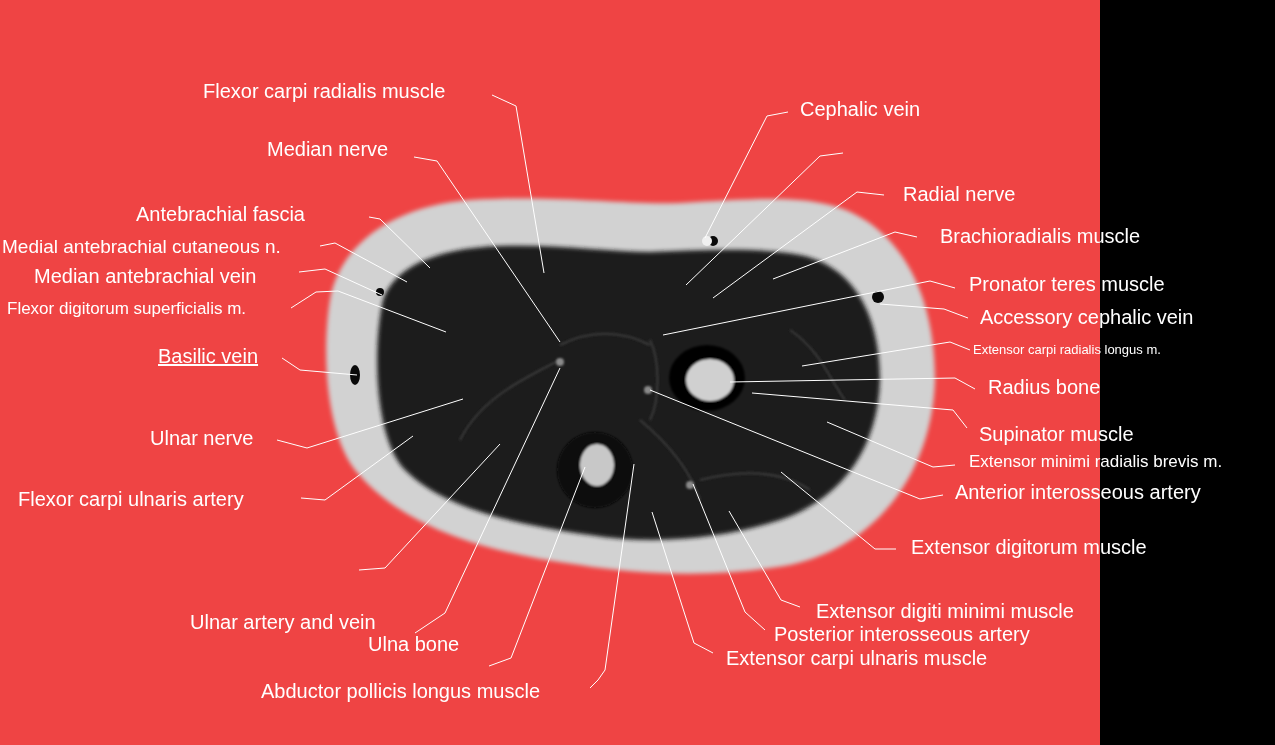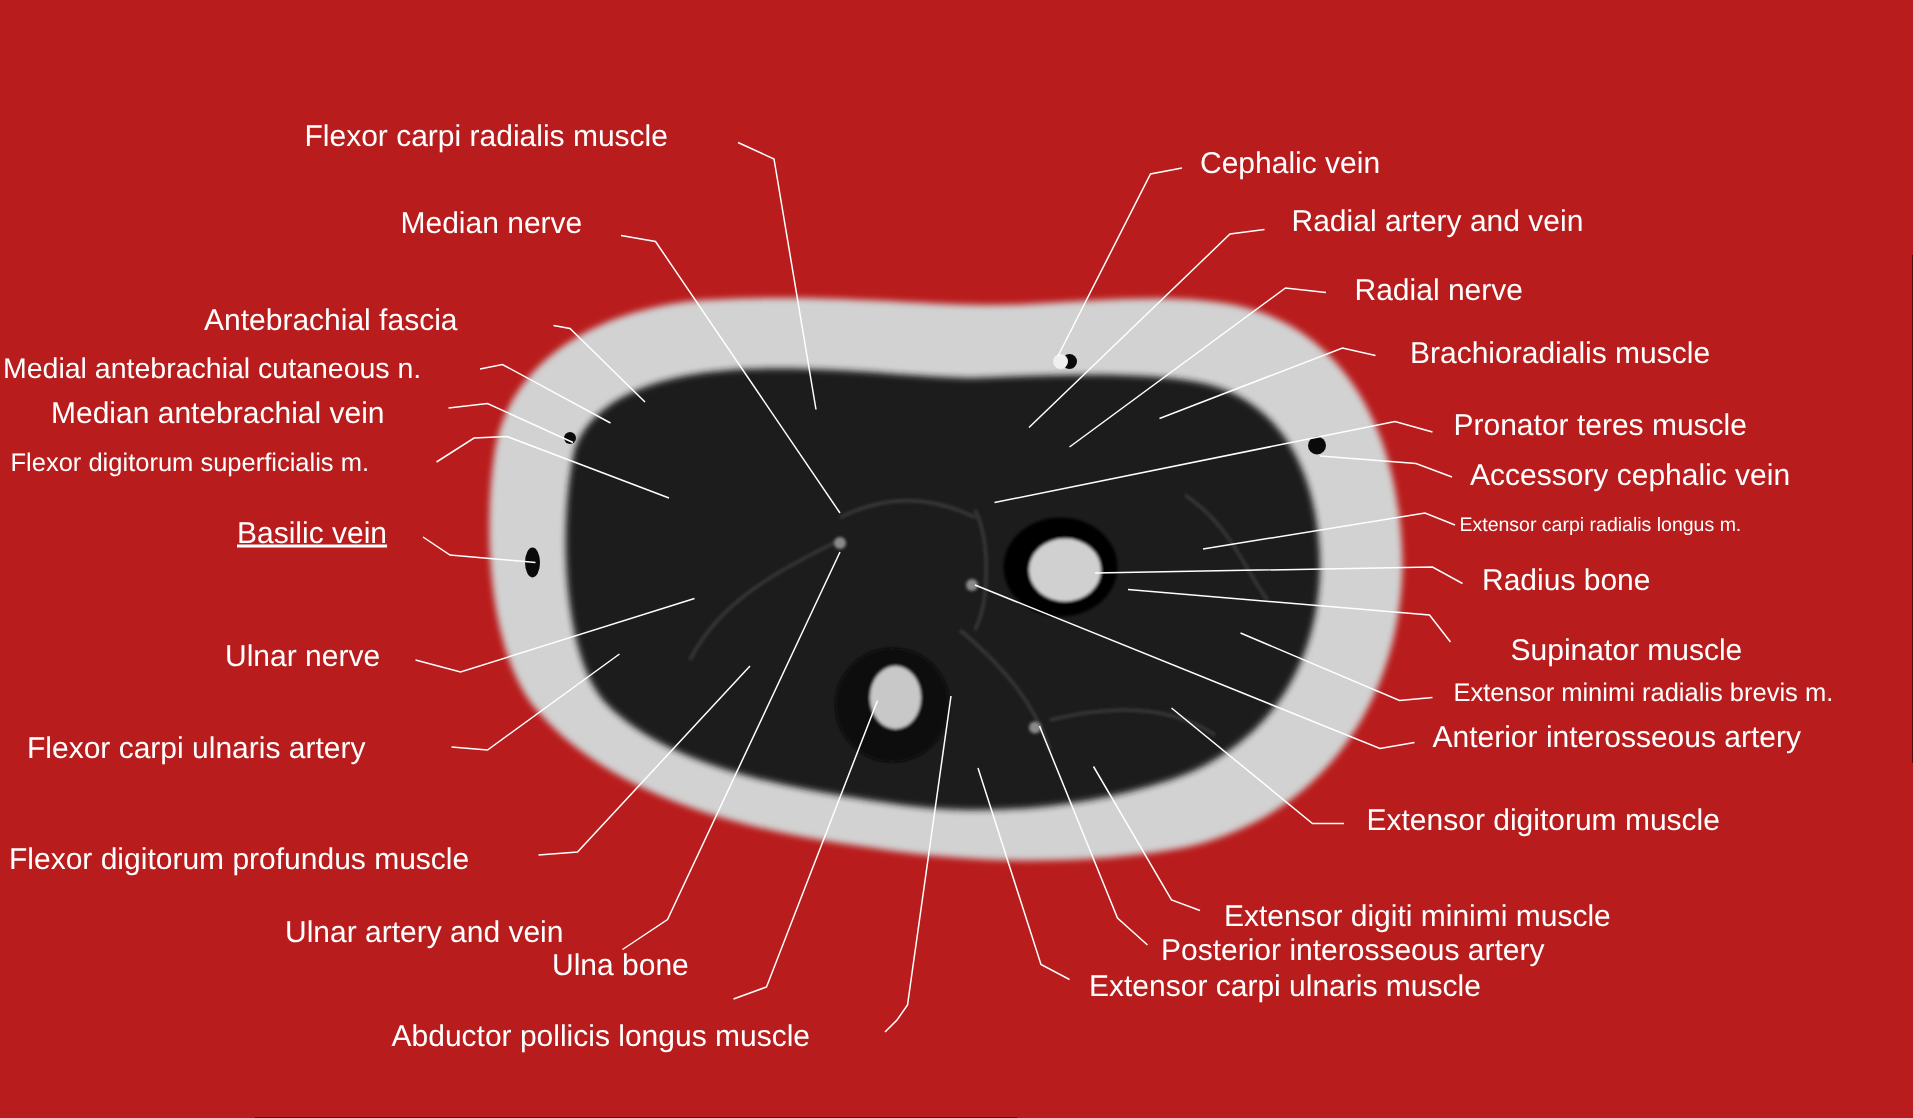--- a/index.html
+++ b/index.html
@@ -1,17 +1,17 @@
 <!DOCTYPE html>
 <html><head>
   <meta charset="utf-8">
   <style>
     html, body { margin: 0; padding: 0; background: #000; }
     body { width: 1275px; height: 745px; overflow: hidden; position: relative; font-family: "Liberation Sans", sans-serif; }
-    #stage { position: absolute; left: 0; top: 0; width: 1275px; height: 745px; background: #b91c1c; }
+    #stage { position: absolute; left: 0; top: 0; width: 1100px; height: 745px; background: #ef4444; }
     svg#mri { position: absolute; left: 0; top: 0; }
     .label {
       position: absolute;
       color: #ffffff;
       font-family: "Liberation Sans", sans-serif;
       font-size: 20px;
       line-height: 22px;
       white-space: nowrap;
       letter-spacing: 0;
     }
@@ -108,34 +108,32 @@
 
   <div class="label" style="left:203px; top:80px;">Flexor carpi radialis muscle</div>
   <div class="label" style="left:267px; top:138px;">Median nerve</div>
   <div class="label" style="left:136px; top:203px;">Antebrachial fascia</div>
   <div class="label small" style="left:2px; top:236px; font-size:19px;">Medial antebrachial cutaneous n.</div>
   <div class="label" style="left:34px; top:265px;">Median antebrachial vein</div>
   <div class="label small" style="left:7px; top:298px;">Flexor digitorum superficialis m.</div>
   <div class="label" style="left:158px; top:345px;text-decoration:underline;">Basilic vein</div>
   <div class="label" style="left:150px; top:427px;">Ulnar nerve</div>
   <div class="label" style="left:18px; top:488px;">Flexor carpi ulnaris artery</div>
-  <div class="label" style="left:6px; top:562px;">Flexor digitorum profundus muscle</div>
   <div class="label" style="left:190px; top:611px;">Ulnar artery and vein</div>
   <div class="label" style="left:368px; top:633px;">Ulna bone</div>
   <div class="label" style="left:261px; top:680px;">Abductor pollicis longus muscle</div>
 
   <div class="label" style="left:800px; top:98px;">Cephalic vein</div>
-  <div class="label" style="left:861px; top:137px;">Radial artery and vein</div>
   <div class="label" style="left:903px; top:183px;">Radial nerve</div>
   <div class="label" style="left:940px; top:225px;">Brachioradialis muscle</div>
   <div class="label" style="left:969px; top:273px;">Pronator teres muscle</div>
   <div class="label" style="left:980px; top:306px;">Accessory cephalic vein</div>
   <div class="label" style="left:973px; top:339px; font-size:13px;">Extensor carpi radialis longus m.</div>
   <div class="label" style="left:988px; top:376px;">Radius bone</div>
-  <div class="label" style="left:979px; top:423px;margin-left:28px;">Supinator muscle</div>
+  <div class="label" style="left:979px; top:423px;">Supinator muscle</div>
   <div class="label small" style="left:969px; top:451px;">Extensor minimi radialis brevis m.</div>
   <div class="label" style="left:955px; top:481px;">Anterior interosseous artery</div>
   <div class="label" style="left:911px; top:536px;">Extensor digitorum muscle</div>
   <div class="label" style="left:816px; top:600px;">Extensor digiti minimi muscle</div>
   <div class="label" style="left:774px; top:623px;">Posterior interosseous artery</div>
   <div class="label" style="left:726px; top:647px;">Extensor carpi ulnaris muscle</div>
 
 </div>
 
 </body></html>

